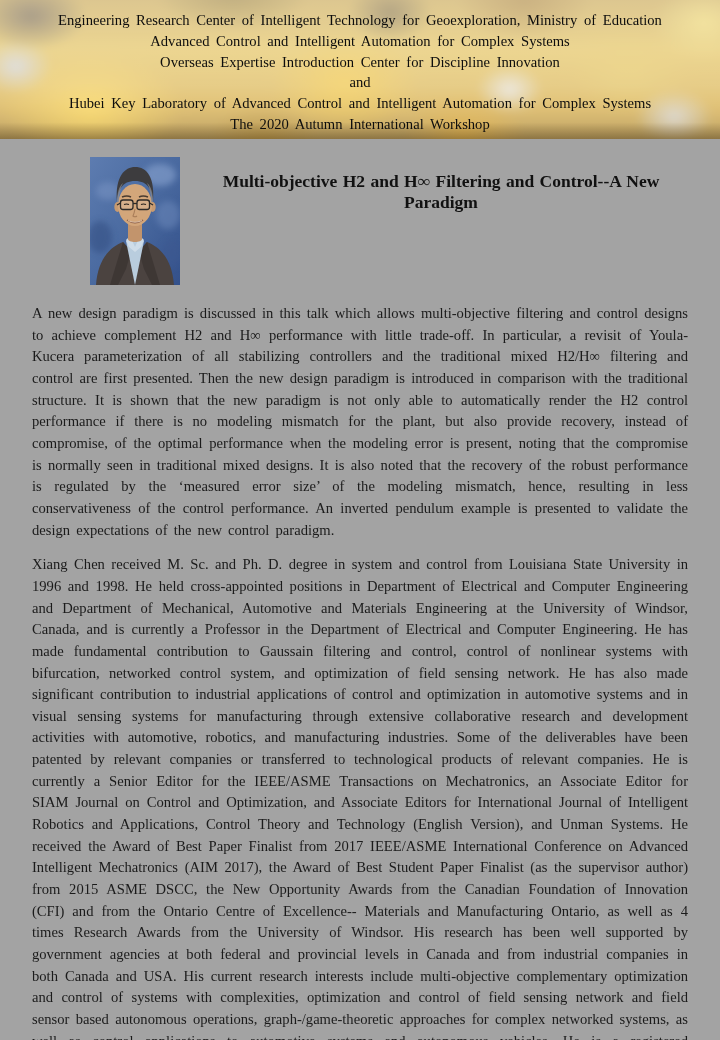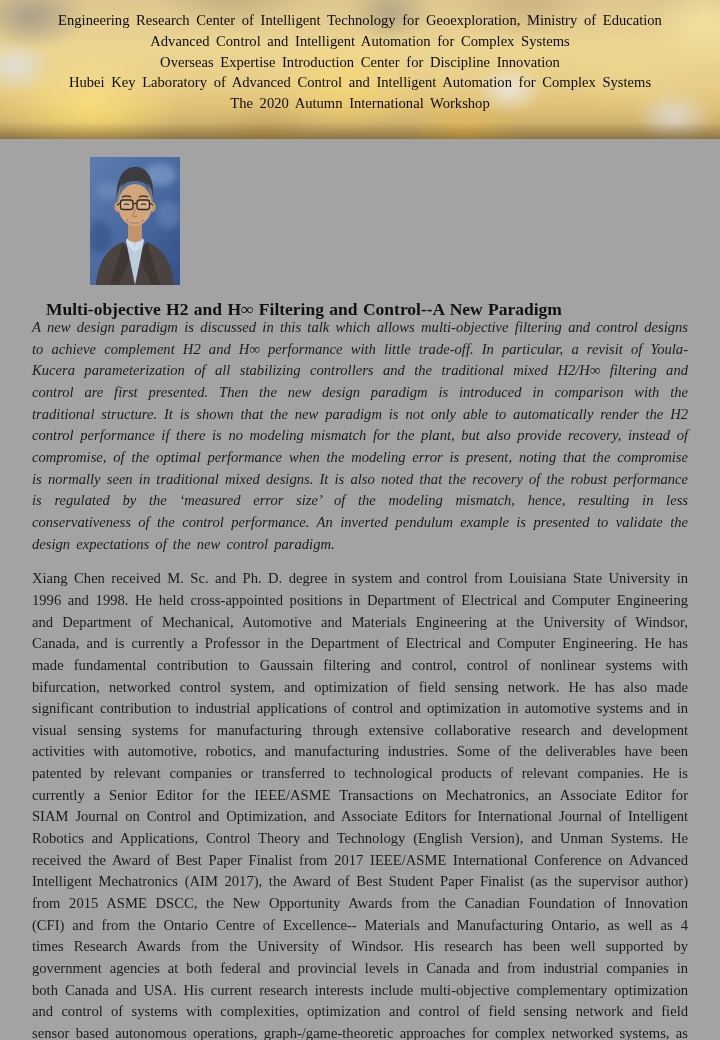--- a/index.html
+++ b/index.html
@@ -60,21 +60,20 @@
     color: #0d0d0d;
   }
 
   
   .content { padding: 0 32px; }
   .speaker-block {
     display: flex;
     align-items: flex-start;
     margin-top: 18px;
     height: 136px;
-    flex-direction: column;
   }
   .photo-frame {
     margin-left: 58px;
     width: 90px;
     height: 128px;
     flex: 0 0 auto;
     line-height: 0;
   }
   .talk-info {
     flex: 1 1 auto;
@@ -98,36 +97,37 @@
 
   
   .para {
     margin: 0;
     text-align: justify;
     font-size: 14.6px;
     line-height: 21.65px;
     word-spacing: 2.5px;
     color: #1b1b1b;
   }
-  .abstract { margin-top: 24px; font-style: italic; }
+  .abstract { margin-top: 10px; }
   .bio { margin-top: 13px; }
   .bold-name { font-weight: normal; }
 </style>
 </head>
 <body>
 
 <div class="page">
 
   <div class="banner">
     <div class="banner-bg"></div>
     <div class="banner-wash"></div>
     <div class="banner-text">
       <div>Engineering Research Center of Intelligent Technology for Geoexploration, Ministry of Education</div>
       <div>Advanced Control and Intelligent Automation for Complex Systems</div>
       <div>Overseas Expertise Introduction Center for Discipline Innovation</div>
+      <div>and</div>
       <div>Hubei Key Laboratory of Advanced Control and Intelligent Automation for Complex Systems</div>
       <div>The 2020 Autumn International Workshop</div>
     </div>
   </div>
 
   <div class="content">
 
     <div class="speaker-block">
       <div class="photo-frame">
         <svg width="90" height="128" viewBox="0 0 90 128" xmlns="http://www.w3.org/2000/svg">

